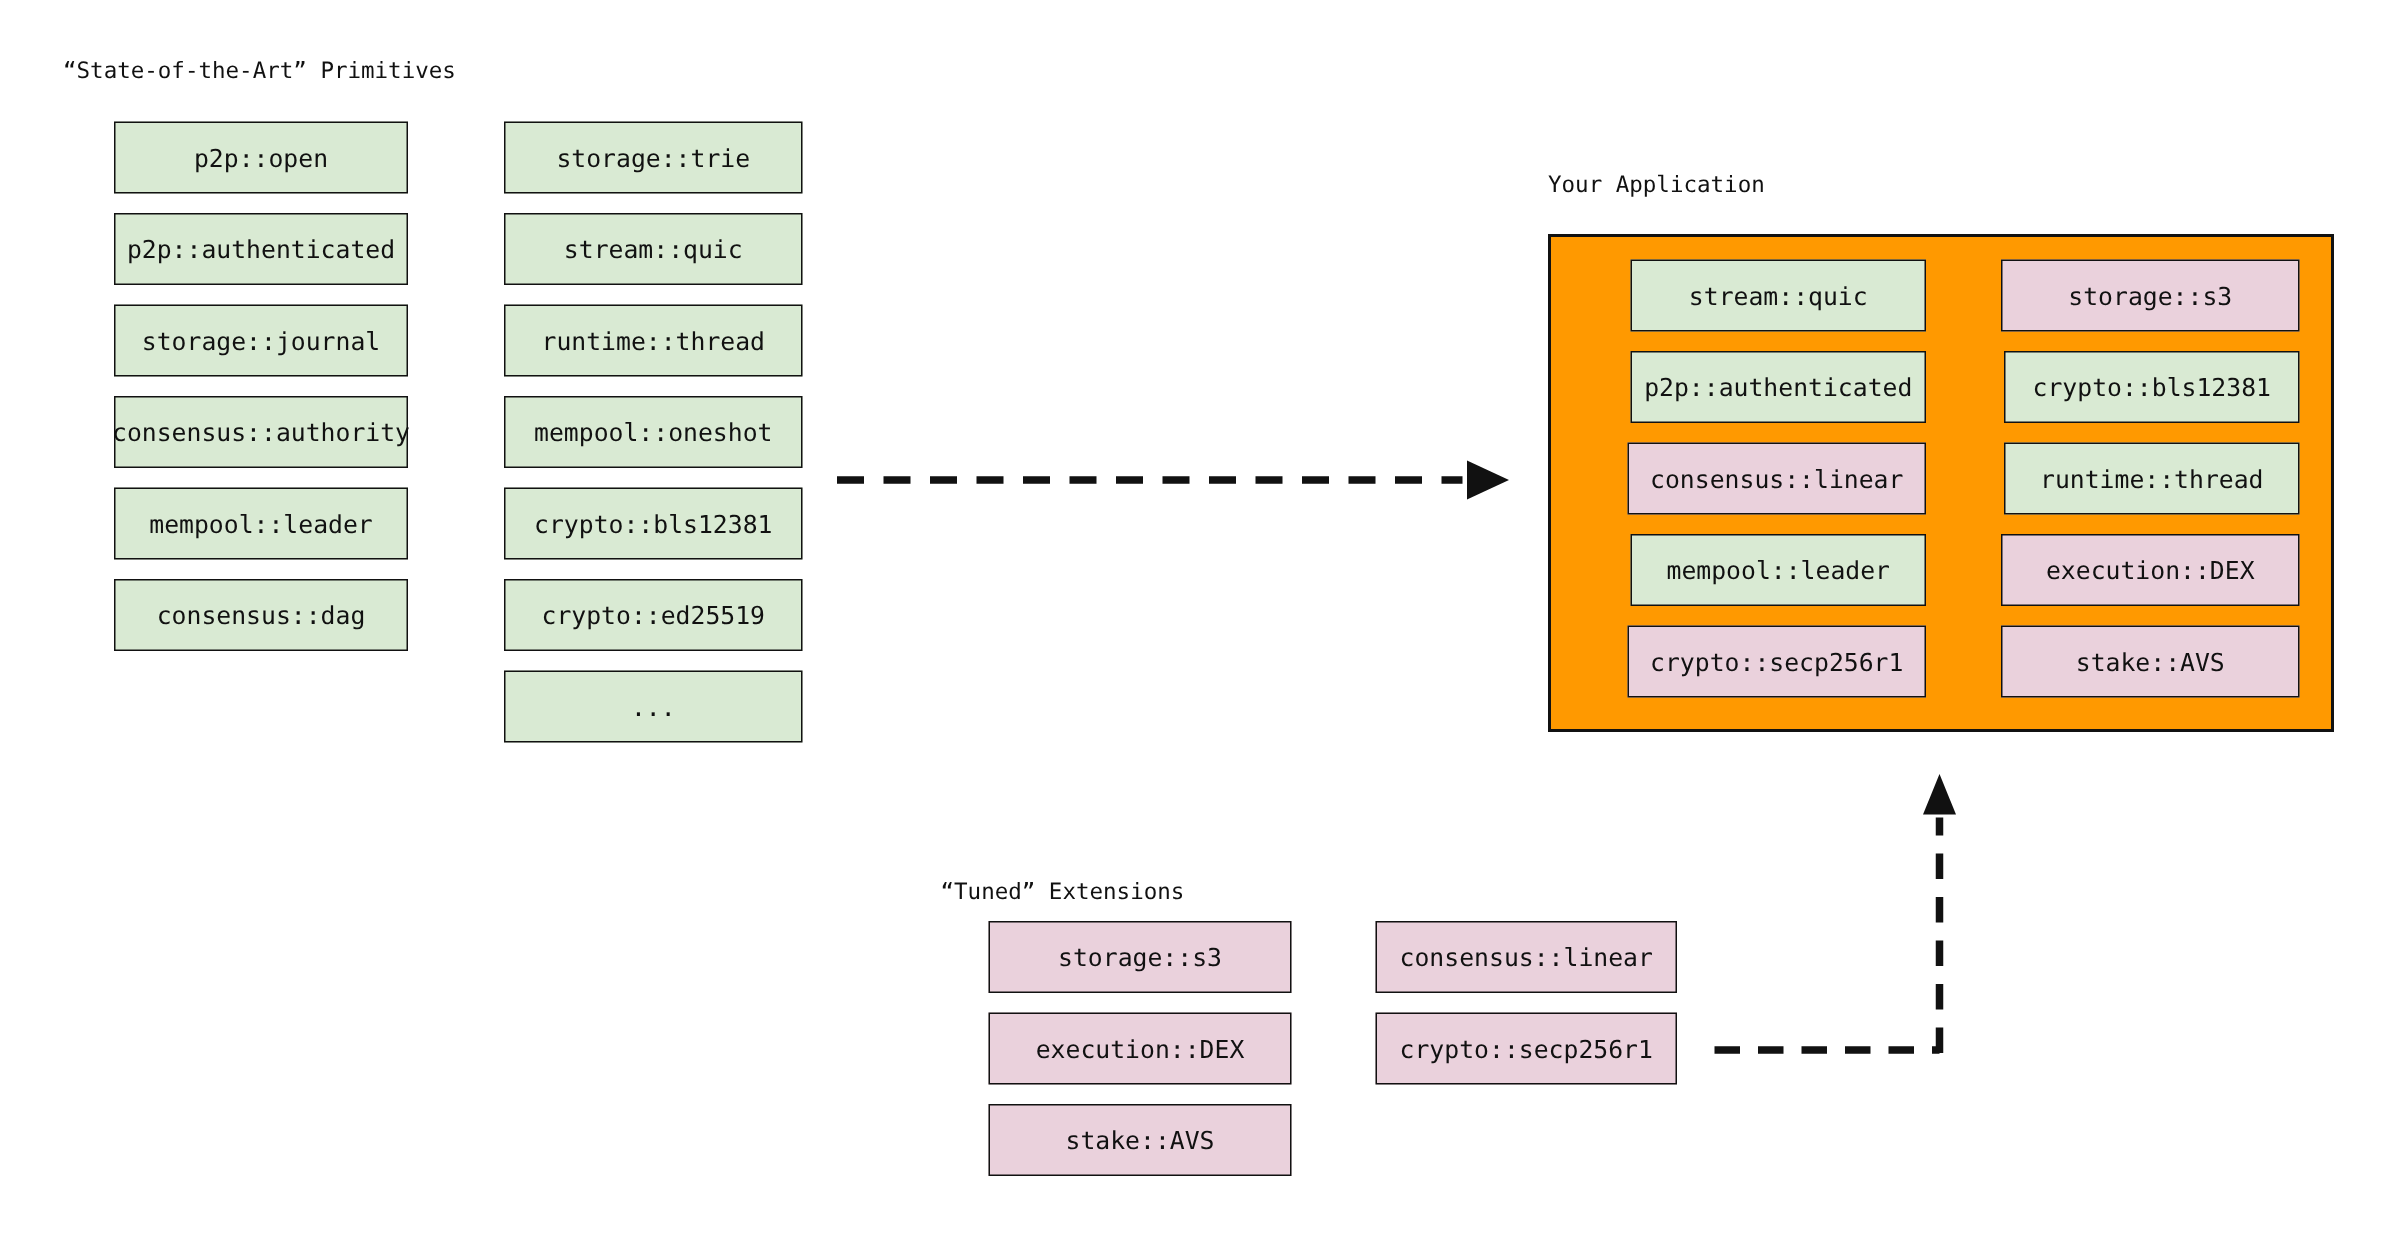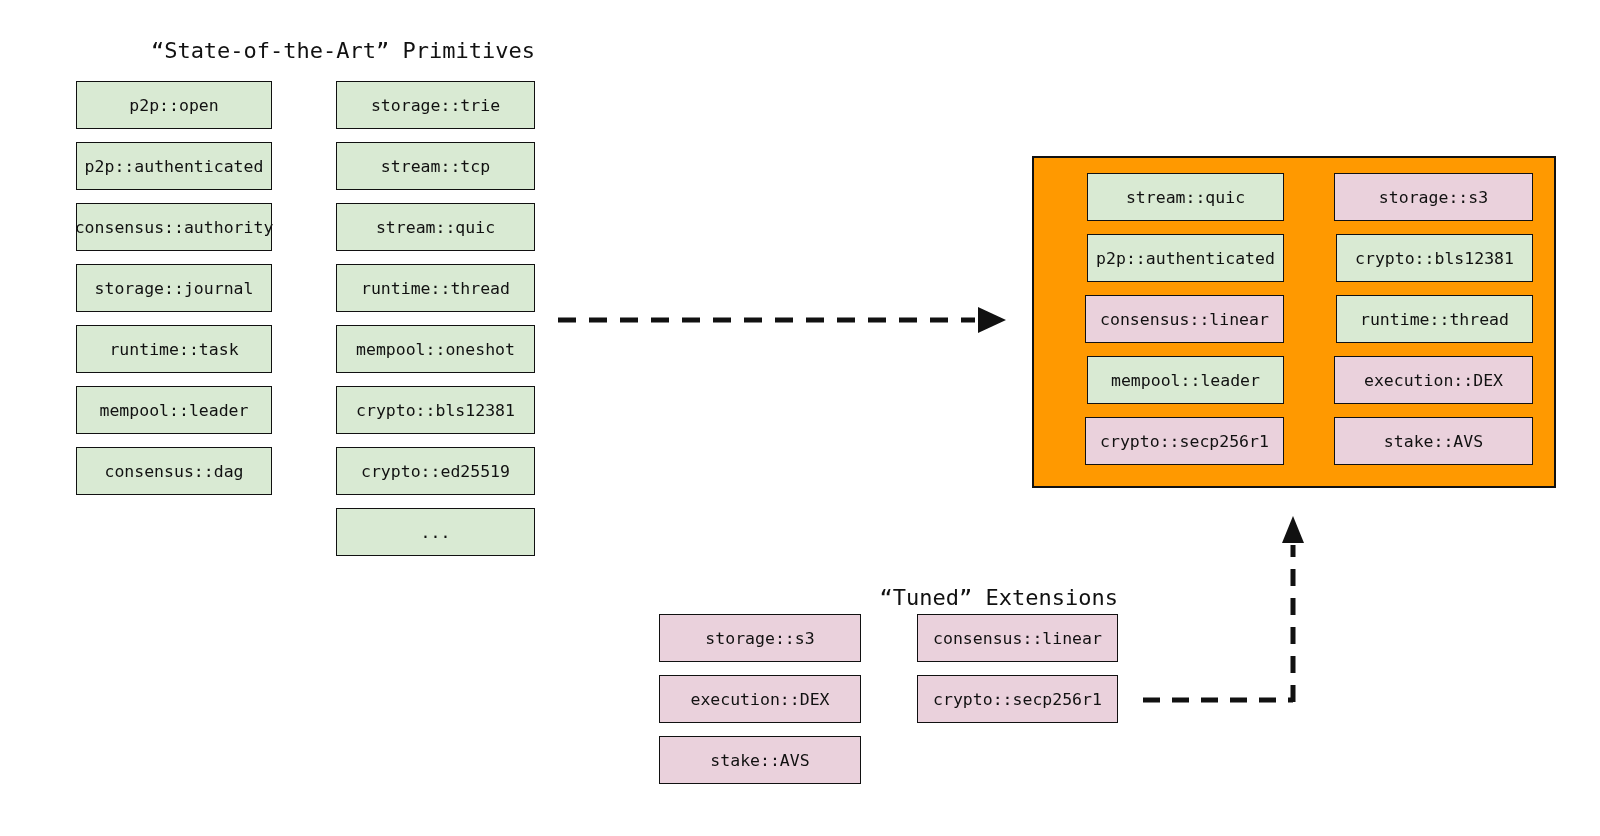--- a/index.html
+++ b/index.html
@@ -7,22 +7,22 @@
     position: relative;
     width: 1600px;
     height: 836px;
     background: var(--bg, #ffffff);
     font-family: "DejaVu Sans Mono", "Liberation Mono", monospace;
     color: var(--text, #111111);
     overflow: hidden;
   }
   .title {
     position: absolute;
-    font-size: 22px;
-    text-align: right;
+    font-size: 15px;
+    text-align: left;
     white-space: nowrap;
     color: var(--text, #111111);
   }
   #primitives-title { left: 42px;   width: 493px; top: 38px;  }
   #app-title        { left: 1032px; width: 524px; top: 114px; }
   #ext-title        { left: 627px;  width: 491px; top: 571px; margin-top: 14px; }
 
   .vcol {
     position: absolute;
     display: flex;
@@ -72,42 +72,41 @@
 </head>
 <body>
 
 <div class="canvas">
 
   <div class="title" id="primitives-title">“State-of-the-Art” Primitives</div>
 
   <div class="vcol" id="prim-col-0">
       <div class="box green">p2p::open</div>
       <div class="box green">p2p::authenticated</div>
+      <div class="box green">storage::journal</div>
       <div class="box green">consensus::authority</div>
-      <div class="box green">storage::journal</div>
-      <div class="box green">runtime::task</div>
       <div class="box green">mempool::leader</div>
       <div class="box green">consensus::dag</div>
     </div>
   <div class="vcol" id="prim-col-1">
       <div class="box green">storage::trie</div>
-      <div class="box green">stream::tcp</div>
       <div class="box green">stream::quic</div>
       <div class="box green">runtime::thread</div>
       <div class="box green">mempool::oneshot</div>
       <div class="box green">crypto::bls12381</div>
       <div class="box green">crypto::ed25519</div>
       <div class="box green">...</div>
     </div>
 
   <svg class="arrow-svg" style="left:550px; top:300px;" width="470" height="40">
     <line x1="8" y1="20" x2="425" y2="20" stroke-dasharray="18 13"></line>
     <polygon points="428,7 456,20 428,33"></polygon>
   </svg>
 
+  <div class="title" id="app-title">Your Application</div>
 
   <div id="app-box">
       <div class="box green">stream::quic</div>
       <div class="box pink">storage::s3</div>
       <div class="box green">p2p::authenticated</div>
       <div class="box green">crypto::bls12381</div>
       <div class="box pink">consensus::linear</div>
       <div class="box green">runtime::thread</div>
       <div class="box green">mempool::leader</div>
       <div class="box pink">execution::DEX</div>

